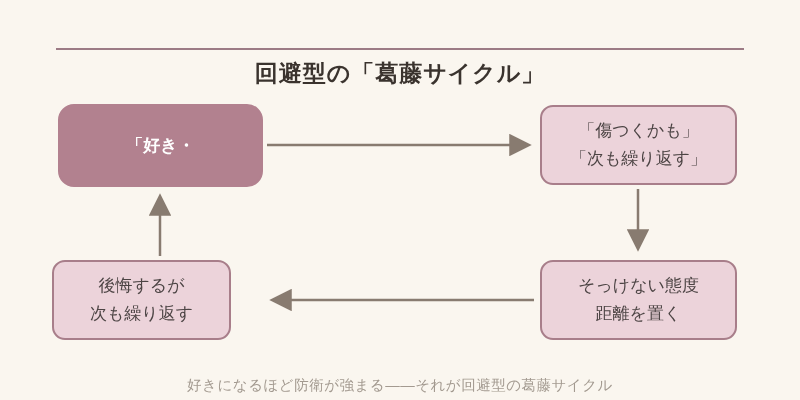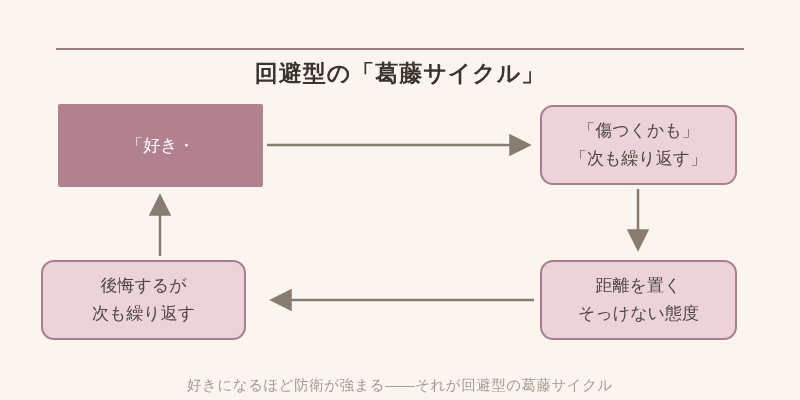--- a/index.html
+++ b/index.html
@@ -43,27 +43,27 @@
     border-radius:13px;
   }
   .node-light{
     background:var(--node-light-fill);
     border:2px solid var(--node-border);
   }
   .node-dark{
     background:var(--accent-dark);
     border:2px solid var(--accent-dark);
     color:#ffffff;
-    font-weight:normal;
-    border-radius:2px;
+    font-weight:bold;
+    border-radius:16px;
   }
   .node-desire{left:58px;top:104px;width:205px;height:83px;}
   .node-fear{left:540px;top:105px;width:197px;height:80px;}
   .node-distance{left:540px;top:260px;width:197px;height:80px;}
-  .node-regret{left:41px;top:260px;width:205px;height:80px;}
+  .node-regret{left:52px;top:260px;width:179px;height:80px;}
   .arrows{position:absolute;left:0;top:0;width:800px;height:400px;pointer-events:none;}
   .arrows line{stroke:var(--arrow);stroke-width:2.5;}
   .arrows .head{fill:var(--arrow);}
   .caption{
     position:absolute;left:0;top:368px;width:800px;
     text-align:center;
     font-size:14.5px;
     color:var(--caption-text);
     letter-spacing:0.5px;
     margin-top:8px;
@@ -80,22 +80,22 @@
   <div class="node node-dark node-desire">
     <span>「好き・</span>
   </div>
 
   <div class="node node-light node-fear">
     <span>「傷つくかも」</span>
     <span>「次も繰り返す」</span>
   </div>
 
   <div class="node node-light node-distance">
+    <span>そっけない態度</span>
     <span>距離を置く</span>
-    <span>そっけない態度</span>
   </div>
 
   <div class="node node-light node-regret">
     <span>後悔するが</span>
     <span>次も繰り返す</span>
   </div>
 
   <svg class="arrows" viewBox="0 0 800 400" xmlns="http://www.w3.org/2000/svg" aria-hidden="true">
     <defs>
       <marker id="ah" viewBox="0 0 12 12" refX="10" refY="6" markerWidth="9" markerHeight="9" orient="auto">

